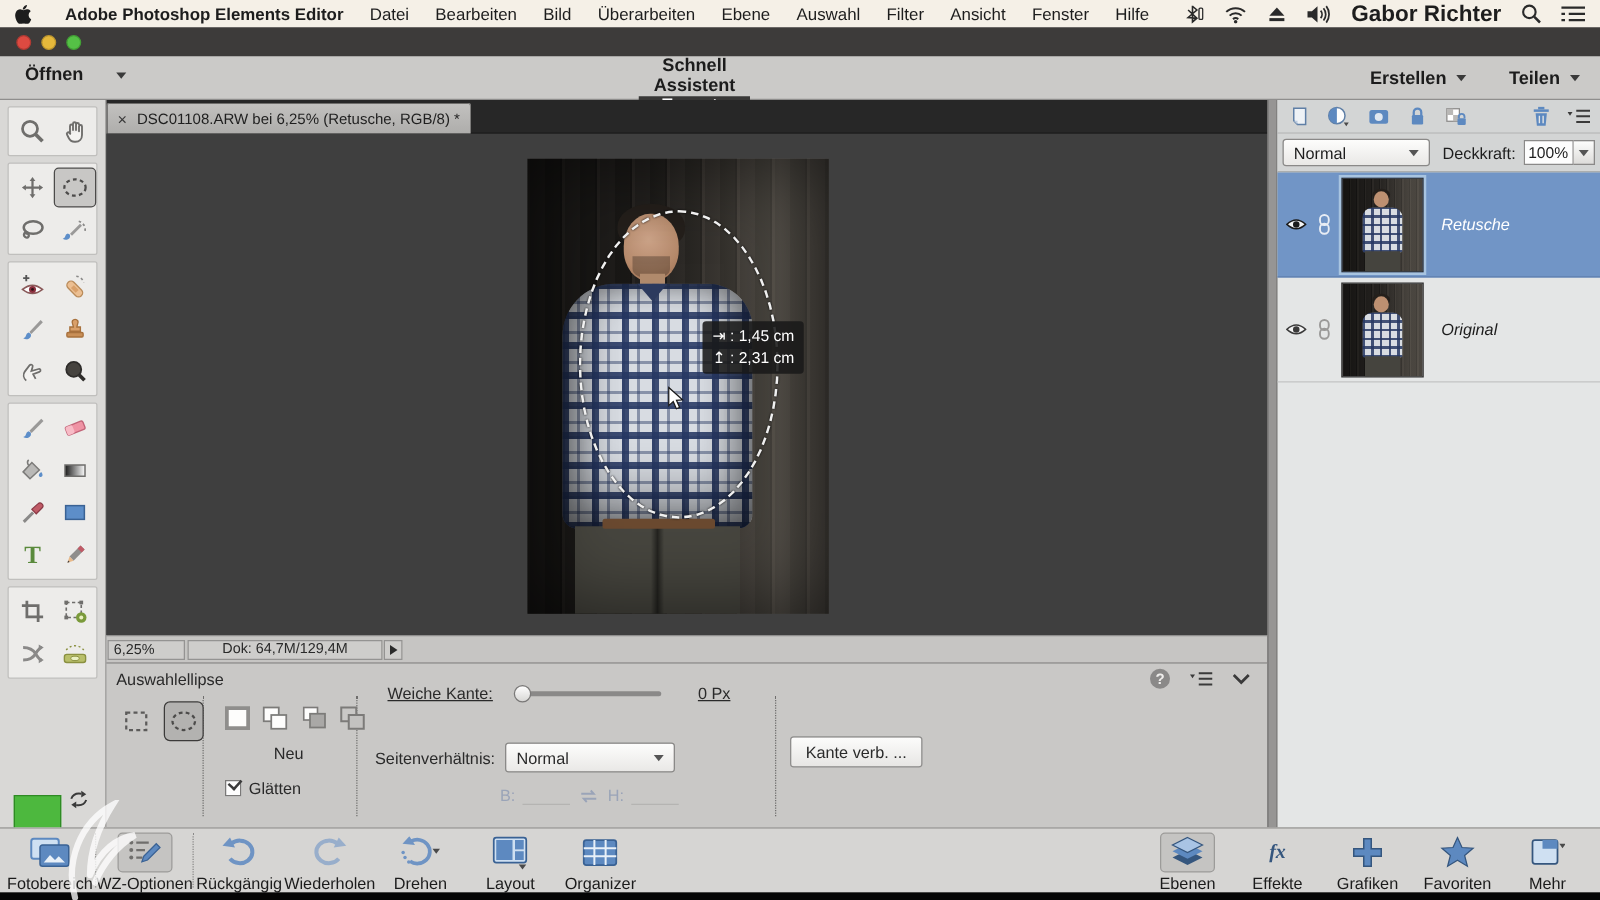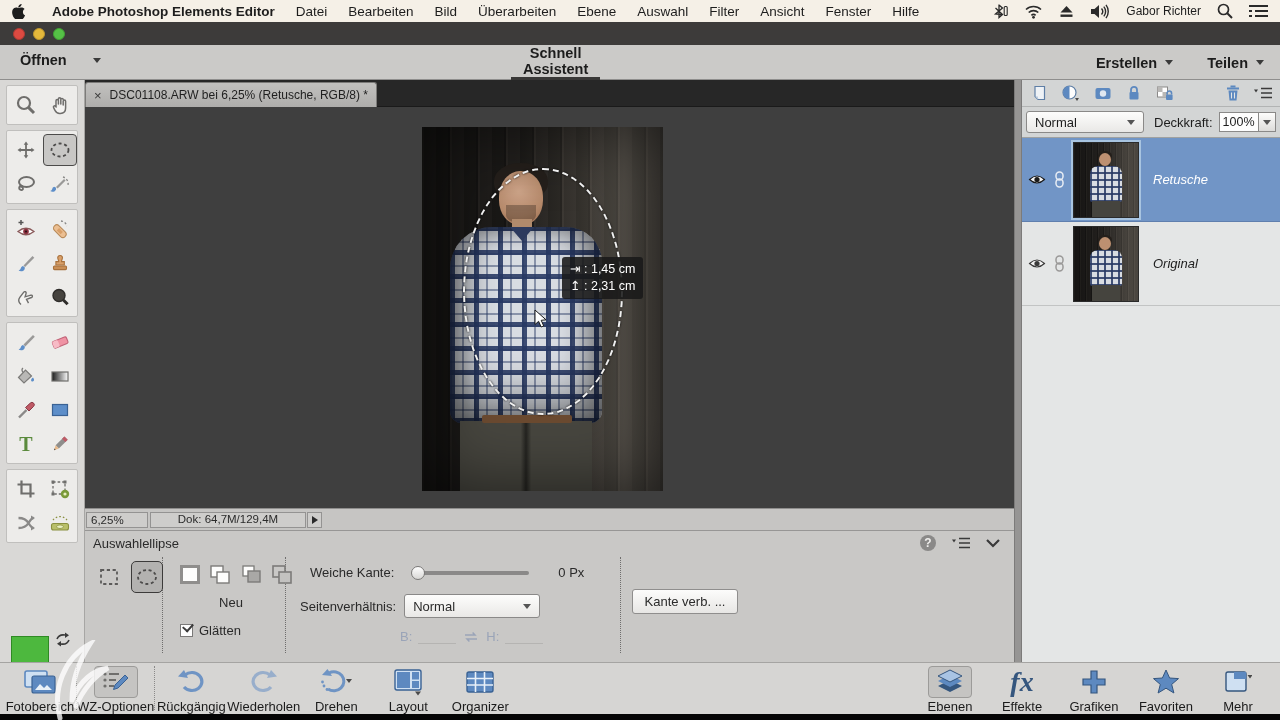--- a/index.html
+++ b/index.html
@@ -6,21 +6,21 @@
   html,body { width:1280px; height:720px; overflow:hidden; font-family:"Liberation Sans", sans-serif; background:#000; }
   .wrap { position:relative; width:1280px; height:720px; background:#3f3f3f; }
 
   
   .menubar { position:absolute; left:0; top:0; width:1280px; height:22px; background:#f5f0e7;
     display:flex; align-items:center; gap:21px; padding:0 12px; font-size:13.5px; color:#1d1d1d; }
   .menubar .app-name { font-weight:bold; margin-left:6px; }
   .menubar .mi { white-space:nowrap; }
   .mb-right { margin-left:auto; display:flex; align-items:center; gap:16px; }
   .mb-right svg { display:block; }
-  .user-name { font-weight:normal; font-size:12px; }
+  .user-name { font-weight:bold; font-size:18px; }
 
   
   .titlebar { position:absolute; left:0; top:22px; width:1280px; height:23px; background:#3d3b3a; }
   .tl { position:absolute; top:6px; width:12px; height:12px; border-radius:50%; }
   .tl.red   { left:13px; background:#dd4a41; border:1px solid #b03a33; }
   .tl.yel   { left:33px; background:#e5b83b; border:1px solid #bd962e; }
   .tl.grn   { left:53px; background:#55c146; border:1px solid #42a035; }
 
   
   .modebar { position:absolute; left:0; top:45px; width:1280px; height:35px; background:#cbcac8; border-bottom:1px solid #8f8e8d; }
@@ -104,21 +104,21 @@
   .opt-sep { position:absolute; top:26px; height:96px; border-left:1px dotted #6f6e6d; }
   .opt-toolpair { position:absolute; left:8px; top:30px; display:flex; gap:6px; align-items:center; }
   .opt-tbtn { width:32px; height:32px; display:flex; align-items:center; justify-content:center; border-radius:5px; }
   .opt-tbtn.selected { background:#b3b2b0; border:1.5px solid #3c3b3a; }
   .mode-icons { position:absolute; left:92px; top:32px; display:flex; gap:5px; }
   .mode-label { position:absolute; left:92px; top:64px; width:108px; text-align:center; }
   .smooth { position:absolute; left:95px; top:92px; display:flex; align-items:center; gap:6px; }
   .checkbox { width:13px; height:13px; background:#fdfdfd; border:1px solid #7a7978; position:relative; }
   .checkbox::after { content:""; position:absolute; left:2px; top:-2px; width:8px; height:5px;
     border-left:2px solid #3a3a3a; border-bottom:2px solid #3a3a3a; transform:rotate(-48deg); }
-  .feather-row { position:absolute; left:225px; top:34px; display:flex; align-items:center; gap:19px; }
+  .feather-row { position:absolute; left:225px; top:16px; display:flex; align-items:center; gap:19px;text-decoration:underline; }
   .slider-track { width:116px; height:4px; background:#8a8988; border-radius:2px; position:relative; }
   .slider-knob { position:absolute; left:-2px; top:-5px; width:14px; height:14px; border-radius:50%;
     background:linear-gradient(#fefefe,#d8d7d5); border:1px solid #7a7978; }
   .aspect-row { position:absolute; left:215px; top:63px; display:flex; align-items:center; gap:8px; }
   .dropdown { height:24px; background:linear-gradient(#fdfdfc,#e9e8e6); border:1px solid #8a8988; border-radius:3px;
     display:flex; align-items:center; justify-content:space-between; padding:0 8px; }
   .bh-row { position:absolute; left:315px; top:98px; display:flex; align-items:center; gap:6px; color:#9aa4b8; }
   .bh-field { width:38px; height:14px; border-bottom:1px solid #b5b4b2; }
   .refine-btn { position:absolute; left:547px; top:58px; width:106px; height:25px;
     background:linear-gradient(#fcfcfb,#e7e6e4); border:1px solid #8f8e8d; border-radius:3px;
@@ -161,21 +161,21 @@
   
   .taskbar { position:absolute; left:0; top:662px; width:1280px; height:52px; background:#d6d5d3; border-top:1px solid #a5a4a2;
     display:flex; align-items:flex-start; }
   .tb-item { display:flex; flex-direction:column; align-items:center; justify-content:flex-start; padding-top:3px; gap:1px;
     font-size:13px; color:#1b1b1b; min-width:72px; }
   .tb-icon { height:32px; display:flex; align-items:center; justify-content:center; gap:2px; padding:0 6px; border-radius:4px; border:1px solid transparent; }
   .tb-icon.pressed { background:#c5c4c2; border:1px solid #9c9b99; }
   .tb-sep { width:1px; height:44px; margin-top:3px; border-left:1px dotted #8a8988; }
   .tb-left { display:flex; margin-left:4px; }
   .tb-right { display:flex; margin-left:auto; margin-right:6px; }
-  .fx-glyph { font-family:"Liberation Serif", serif; font-style:italic; font-weight:bold; font-size:28px; color:#35567e; line-height:26px; }
+  .fx-glyph { font-family:"Liberation Serif", serif; font-style:italic; font-weight:bold; font-size:16px; color:#35567e; line-height:26px; }
   .bottomstrip { position:absolute; left:0; top:714px; width:1280px; height:6px; background:#050505; }
 
   .watermark { position:absolute; left:42px; top:640px; opacity:.85; pointer-events:none; z-index:9; }
 
   .type-glyph { font-family:"Liberation Serif", serif; font-weight:bold; font-size:20px; color:#5a8a3c; line-height:1; }
 </style>
 </head>
 <body>
 
 <div class="wrap">

